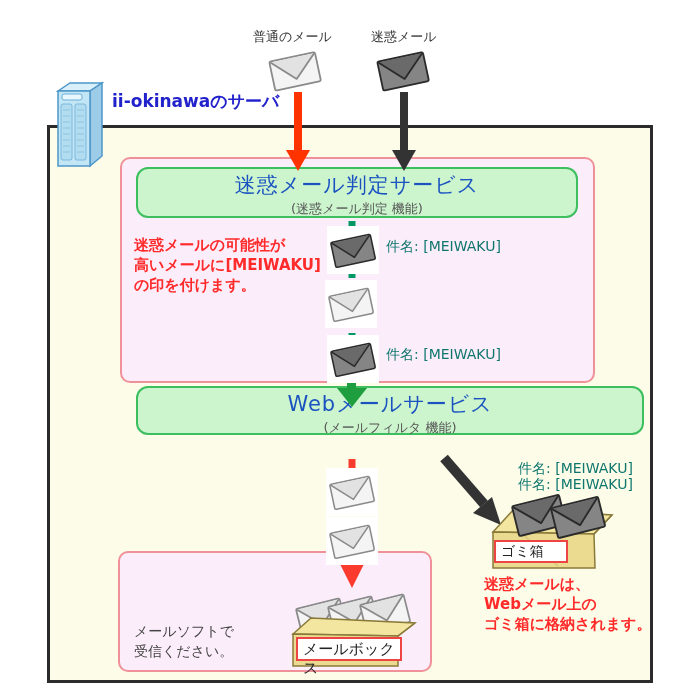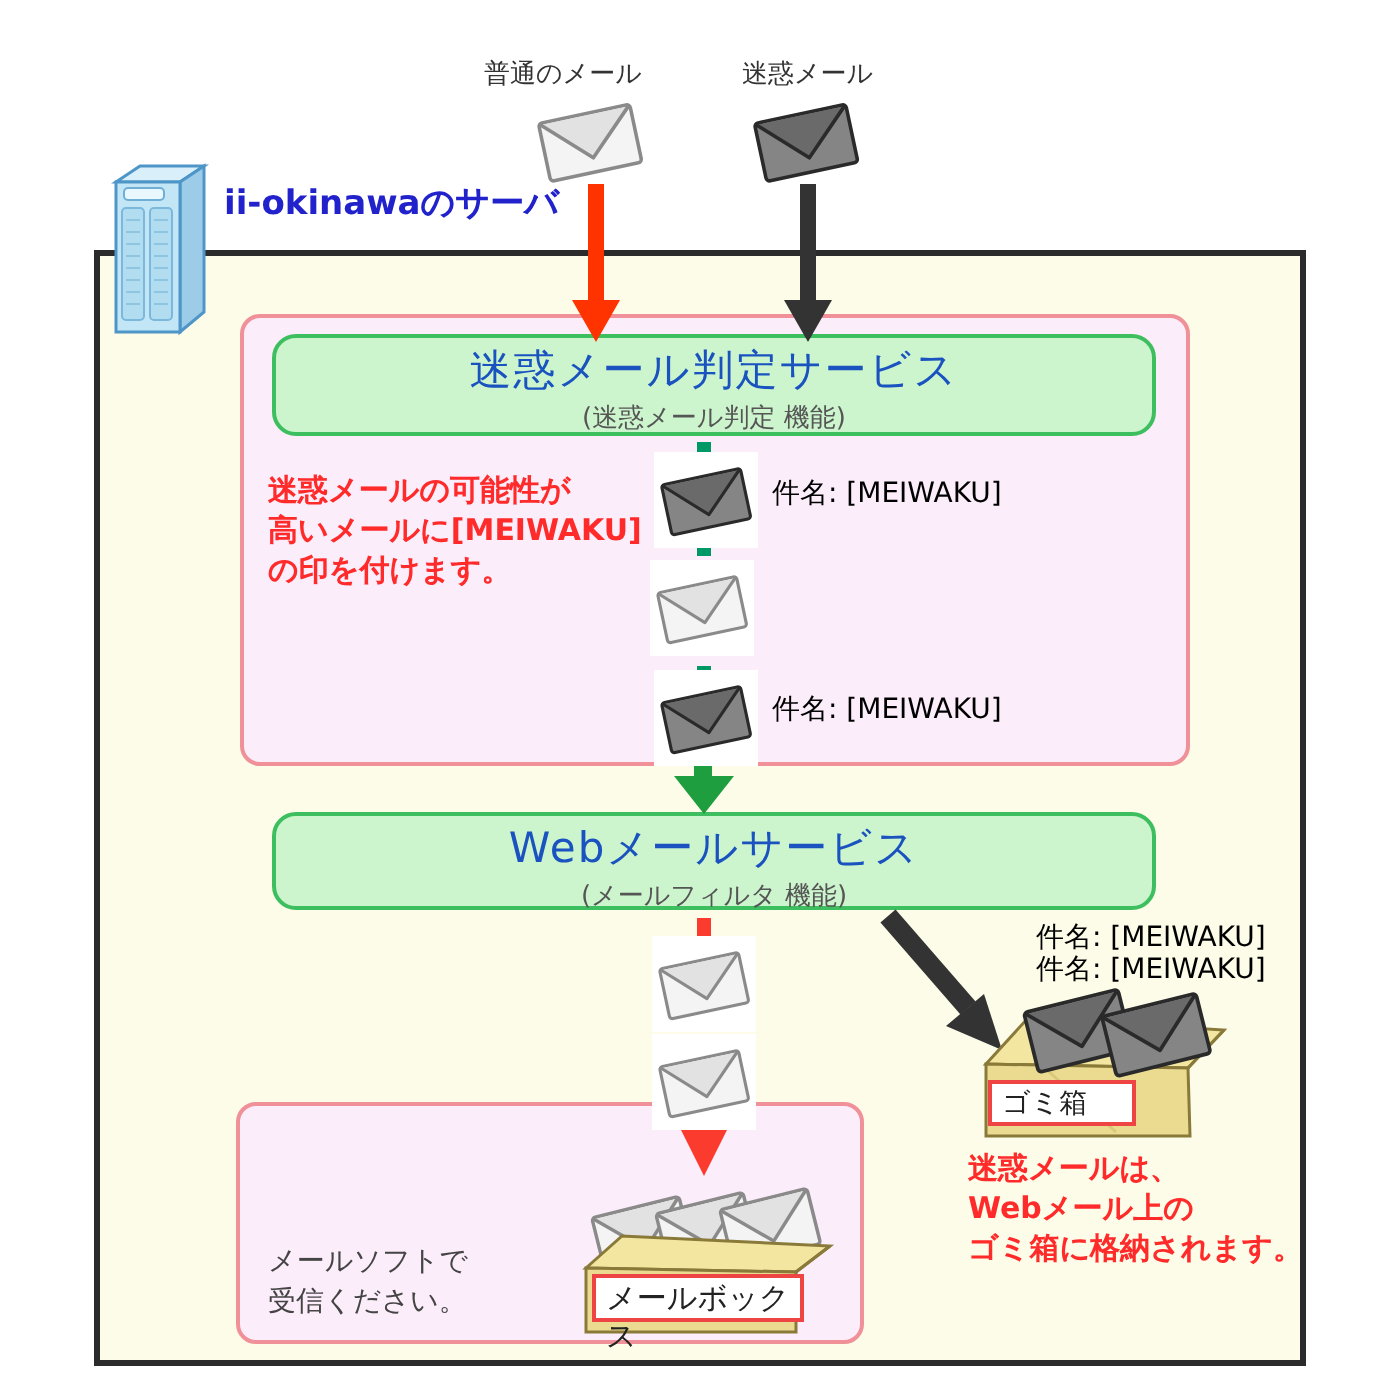--- a/index.html
+++ b/index.html
@@ -10,53 +10,53 @@
   .outer-box { left:47px; top:125px; width:606px; height:558px;
     background:#FCFCE8; border:3px solid #2B2B2B; z-index:0; }
 
   .pink-box { background:#FCEDFA; border:2px solid #F09098; border-radius:10px; z-index:1; }
   .pink-box-1 { left:120px; top:157px; width:475px; height:226px; }
   .pink-box-2 { left:118px; top:551px; width:314px; height:121px; }
 
   .green-box { background:#CCF5CD; border:2px solid #3DBE5F; border-radius:12px;
     z-index:2; text-align:center; }
   .green-box-1 { left:136px; top:167px; width:442px; height:51px; }
-  .green-box-2 { left:136px; top:406px; width:442px; height:49px; }
+  .green-box-2 { left:136px; top:386px; width:508px; height:49px; }
   .green-box .title { margin-top:2px; font-size:21px; font-weight:normal; color:#1A53C0; letter-spacing:1px; }
   .green-box .subtitle { font-size:13px; color:#555; margin-top:1px; }
 
   .arrow-layer { left:0; top:0; width:700px; height:700px; z-index:3; pointer-events:none; }
 
   .mail { z-index:4; }
   .mail-bg { background:#fff; width:52px; height:48px; display:flex;
     align-items:center; justify-content:center; z-index:4; }
 
   .top-label { font-size:13px; color:#333; z-index:5; }
   .server-label { left:112px; top:90px; font-size:17px; font-weight:bold; color:#2222CC; z-index:5; }
 
   .note-red { font-size:15px; font-weight:bold; color:#FF2A2A; line-height:20px;
     white-space:pre-line; z-index:5; }
   .note-black { font-size:14px; color:#444; line-height:20px; white-space:pre-line; z-index:5; }
-  .subject-label { font-size:14px; color:#000000; z-index:5; }
+  .subject-label { font-size:14px; color:#0f766e; z-index:5; }
 
   .bin-label { background:#fff; border:2px solid #ef4444; font-size:14px; color:#222;
     padding:1px 4px 2px 5px; z-index:6; }
   .trash-label { left:494px; top:540px; width:74px; height:23px; }
   .mailbox-label { left:296px; top:637px; width:106px; height:24px; font-size:15px; }
 
   svg { display:block; }
 </style>
 </head>
 <body>
 
 <div class="canvas">
 
   <div class="abs outer-box"></div>
 
-  <div class="abs top-label" style="left:242px; top:28px;">普通のメール</div>
+  <div class="abs top-label" style="left:253px; top:28px;">普通のメール</div>
   <div class="abs top-label" style="left:371px; top:28px;">迷惑メール</div>
 
   <div class="abs" style="left:54px; top:80px; z-index:4;">
     <svg width="56" height="90" viewBox="0 0 56 90">
       <polygon points="4,11 16,3 48,3 36,11" fill="#D9F0FB" stroke="#4E96C8" stroke-width="1.5"></polygon>
       <polygon points="36,11 48,3 48,76 36,86" fill="#9CCCE8" stroke="#4E96C8" stroke-width="1.5"></polygon>
       <rect x="4" y="11" width="32" height="75" fill="#C2E6F5" stroke="#4E96C8" stroke-width="1.5"></rect>
       <rect x="8" y="14" width="20" height="6" rx="2" fill="#E9F8FF" stroke="#6FAFD6" stroke-width="1"></rect>
       <rect x="7" y="24" width="11" height="56" rx="2" fill="#B2DCF0" stroke="#7CB8DC" stroke-width="1"></rect>
       <rect x="21" y="24" width="11" height="56" rx="2" fill="#B2DCF0" stroke="#7CB8DC" stroke-width="1"></rect>

